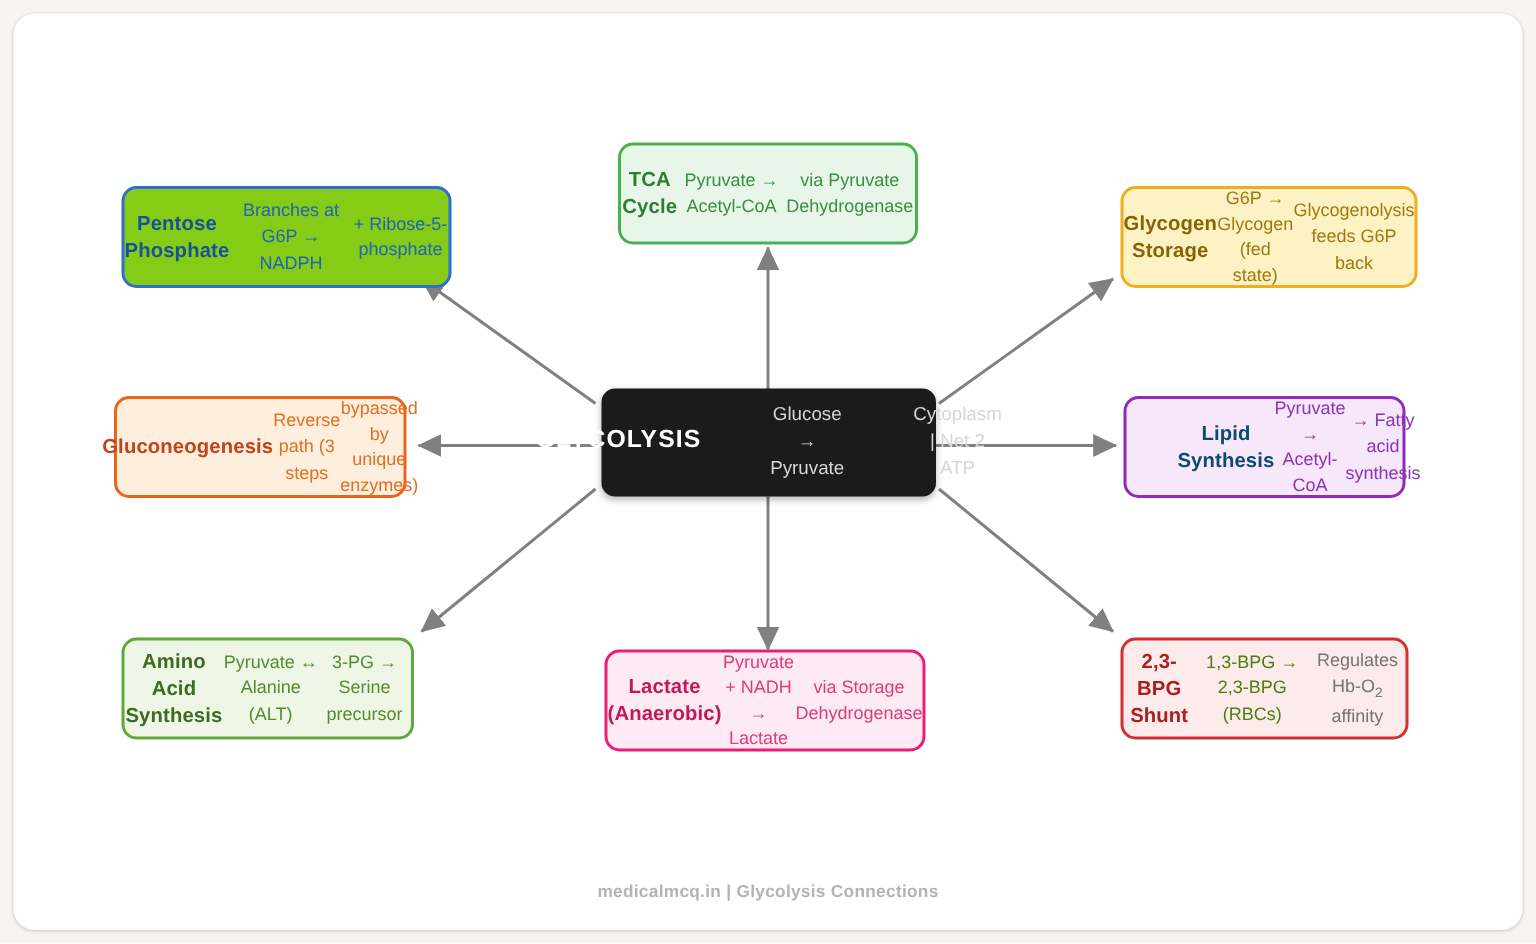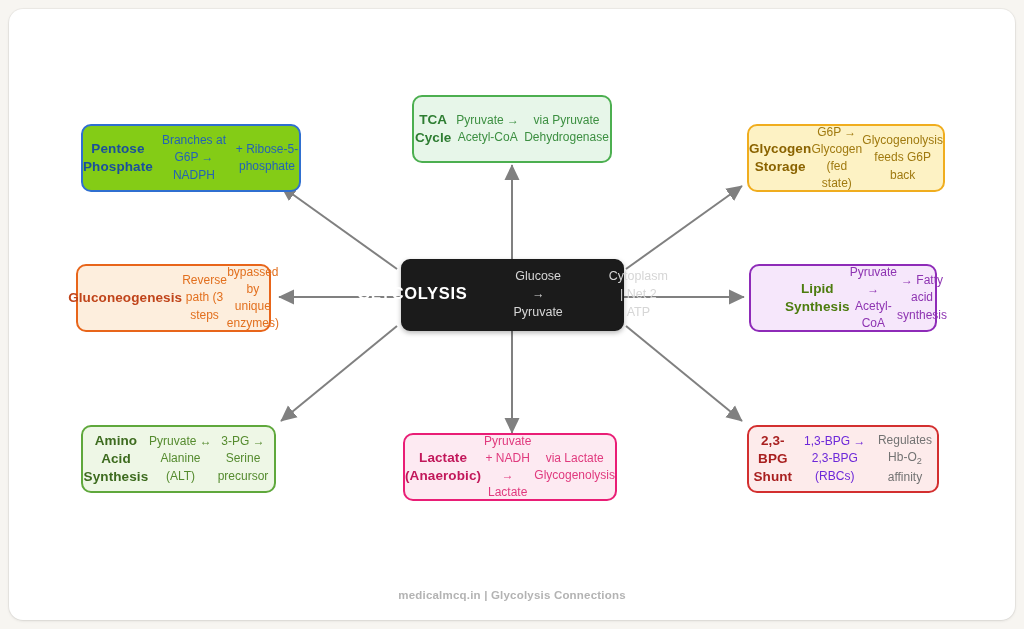--- a/index.html
+++ b/index.html
@@ -131,38 +131,38 @@
     <div class="n-line" style="color:#a07a10;">Glycogenolysis feeds G6P back</div>
   </div>
 
   <div class="node" style="left:67px; top:255px; width:195px; height:68px; background:#fdeedd; border-color:#e8651a;">
     <div class="n-title" style="color:#c0441a;">Gluconeogenesis</div>
     <div class="n-line" style="color:#e2701f;">Reverse path (3 steps</div>
     <div class="n-line" style="color:#e2701f;">bypassed by unique enzymes)</div>
   </div>
 
   <div class="node" style="left:740px; top:255px; width:188px; height:68px; background:#f6e7fb; border-color:#8e2bb8;">
-    <div class="n-title" style="color:#4d7c0f;margin-left:46px;">Lipid Synthesis</div>
+    <div class="n-title" style="color:#0c4a6e;margin-left:46px;">Lipid Synthesis</div>
     <div class="n-line" style="color:#8e34b2;">Pyruvate → Acetyl-CoA</div>
     <div class="n-line" style="color:#8e34b2;">→ Fatty acid synthesis</div>
   </div>
 
   <div class="node" style="left:72px; top:416px; width:195px; height:68px; background:#eef7e6; border-color:#5fa83c;">
     <div class="n-title" style="color:#3d6b1f;">Amino Acid Synthesis</div>
     <div class="n-line" style="color:#558b2f;">Pyruvate ↔ Alanine (ALT)</div>
     <div class="n-line" style="color:#558b2f;">3-PG → Serine precursor</div>
   </div>
 
   <div class="node" style="left:394px; top:424px; width:214px; height:68px; background:#fdeaf2; border-color:#e91e76;">
     <div class="n-title" style="color:#c2185b;">Lactate (Anaerobic)</div>
     <div class="n-line" style="color:#e03a7e;">Pyruvate + NADH → Lactate</div>
-    <div class="n-line" style="color:#e03a7e;">via Lactate Glycogenolysis</div>
+    <div class="n-line" style="color:#e03a7e;">via Storage Dehydrogenase</div>
   </div>
 
   <div class="node" style="left:738px; top:416px; width:192px; height:68px; background:#fdebeb; border-color:#d32f2f;">
     <div class="n-title" style="color:#a81f1f;">2,3-BPG Shunt</div>
-    <div class="n-line" style="color:#6d28d9;">1,3-BPG → 2,3-BPG (RBCs)</div>
+    <div class="n-line" style="color:#4d7c0f;">1,3-BPG → 2,3-BPG (RBCs)</div>
     <div class="n-line" style="color:#737373;"><span>Regulates Hb-O</span><sub>2</sub><span> affinity</span></div>
   </div>
 
   <div id="footer">medicalmcq.in | Glycolysis Connections</div>
 
 </div>
 
 </body></html>

